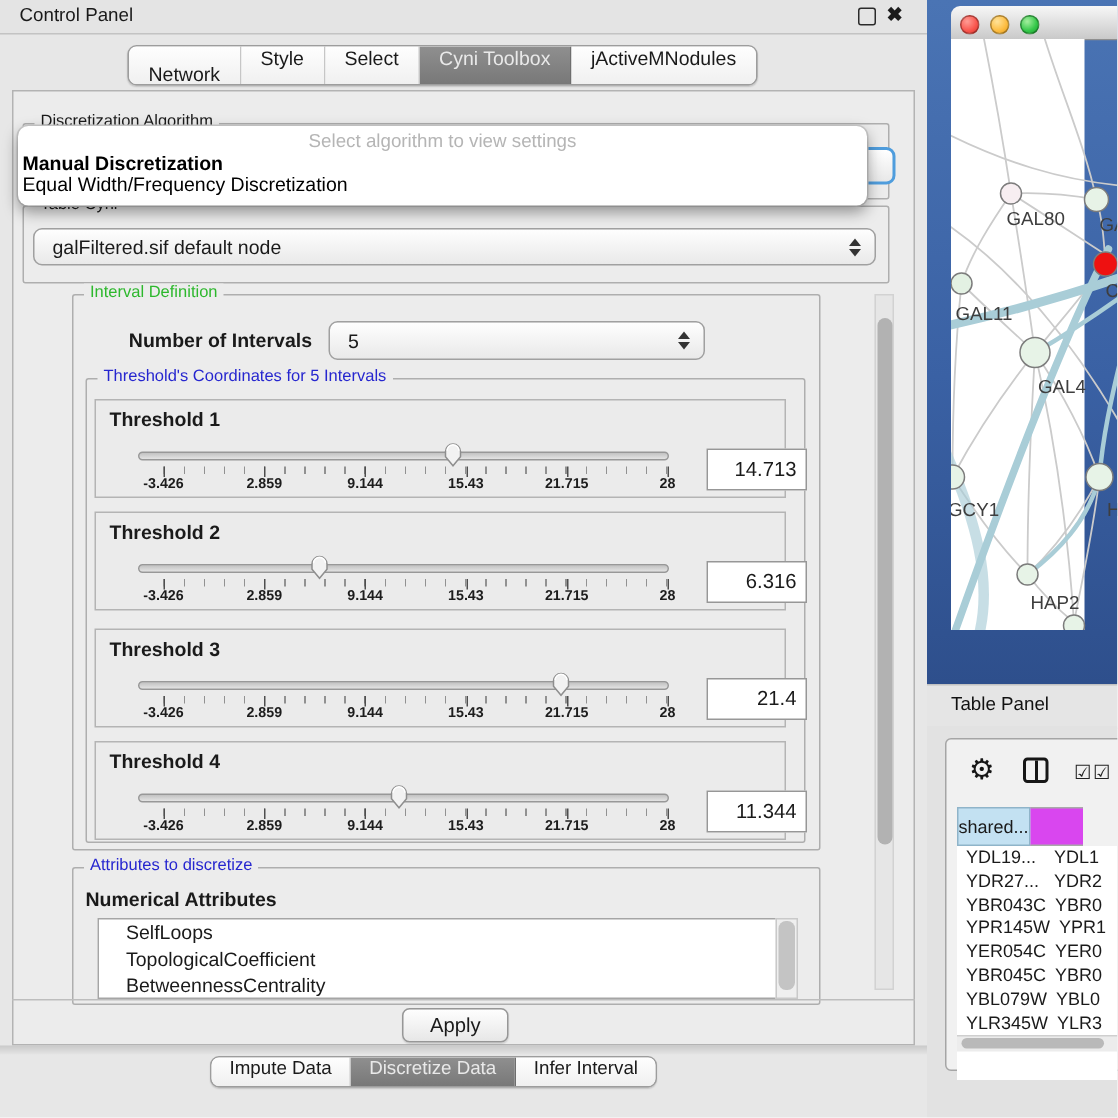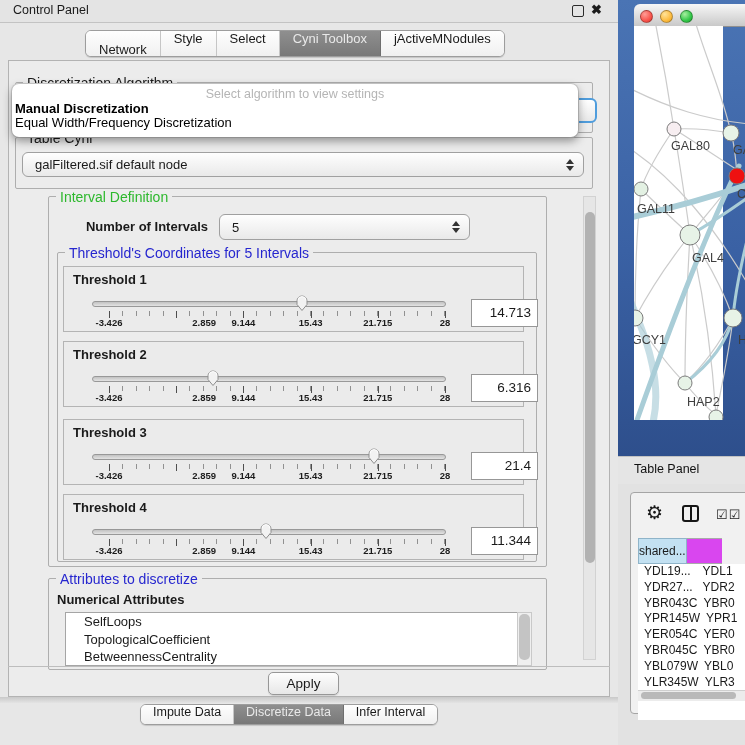--- a/index.html
+++ b/index.html
@@ -20,21 +20,21 @@
        border-right:1px solid #c6c6c6;background:linear-gradient(#fefefe,#f0f0f0);white-space:nowrap;cursor:default;flex-direction:column;}
   .seg .tab:last-child{border-right:none;}
   .seg .tab.active{background:linear-gradient(#8f8f8f,#787878);color:#e9e9e9;border-right-color:#6e6e6e;}
   .seg-bottom{height:19px;}
   .seg-bottom .tab{font-size:12.5px;padding:0 12px;}
 
   
   .content{left:8px;top:60px;width:602px;height:637px;background:#ececec;border:1px solid #b3b3b3;box-sizing:border-box;}
 
   .group{position:absolute;border:1px solid #aeaeae;border-radius:2px;box-sizing:border-box;}
-  .group-label{position:absolute;top:-8px;left:7px;background:#ececec;padding:0 4px;font-size:14px;white-space:nowrap;}
+  .group-label{position:absolute;top:-8px;left:7px;background:#ececec;padding:0 4px;font-size:11px;white-space:nowrap;}
   .gl-green{color:#2db82d;}
   .gl-blue{color:#2626cf;}
 
   
   .combo{position:absolute;background:linear-gradient(#fefefe,#e9e9e9);border:1px solid #a0a0a0;border-radius:6px;
          box-sizing:border-box;display:flex;align-items:center;font-size:13px;padding-left:12px;}
   .combo .arrows{position:absolute;right:9px;top:50%;transform:translateY(-50%);display:flex;flex-direction:column;gap:2px;}
   .combo .arrows i{display:block;width:0;height:0;border-left:4px solid transparent;border-right:4px solid transparent;}
   .combo .arrows .up{border-bottom:5px solid #333;}
   .combo .arrows .dn{border-top:5px solid #333;}
@@ -61,21 +61,21 @@
   .thumb-strip{position:absolute;left:45px;top:27px;width:335px;height:0;}
   .thumb{position:absolute;top:0;transform:translateX(-50%);}
   .ticks{position:absolute;left:45px;top:44px;width:336px;height:7px;}
   .minors{position:absolute;left:0;top:0;width:336px;height:5px;
           background:repeating-linear-gradient(to right,#919191 0,#919191 1px,transparent 1px,transparent 13.4px);}
   .mt{position:absolute;top:0;width:1px;height:7px;background:#4e4e4e;}
   .mt:nth-of-type(1){left:0;} .mt:nth-of-type(2){left:20%;} .mt:nth-of-type(3){left:40%;}
   .mt:nth-of-type(4){left:60%;} .mt:nth-of-type(5){left:80%;} .mt:nth-of-type(6){left:100%;}
   .ticklabels{position:absolute;left:45px;top:50px;width:336px;height:12px;}
   .ticklabels span{position:absolute;transform:translateX(-50%);font-size:9.5px;font-weight:bold;color:#1c1c1c;white-space:nowrap;text-align:right;}
-  .ticklabels span:nth-child(1){left:0;} .ticklabels span:nth-child(2){left:20%;margin-left:28px;}
+  .ticklabels span:nth-child(1){left:0;} .ticklabels span:nth-child(2){left:20%;}
   .ticklabels span:nth-child(3){left:40%;} .ticklabels span:nth-child(4){left:60%;}
   .ticklabels span:nth-child(5){left:80%;} .ticklabels span:nth-child(6){left:100%;}
   .vbox{position:absolute;left:407px;top:32px;width:67px;height:28px;background:#fff;border:1px solid #979797;
         box-sizing:border-box;font-size:13.5px;text-align:right;line-height:26px;padding-right:6px;}
 
   
   .attrlist{left:65px;top:612px;width:467px;height:54px;background:#fff;border:1px solid #a5a5a5;box-sizing:border-box;overflow:hidden;}
   .attrlist .item{padding-left:18px;font-size:13px;line-height:17.5px;white-space:nowrap;}
   .lsb-track{left:517px;top:612px;width:15px;height:54px;background:#efefef;border:1px solid #c9c9c9;box-sizing:border-box;}
   .lsb-thumb{left:519px;top:614px;width:11px;height:46px;background:#c4c4c4;border-radius:5px;}

